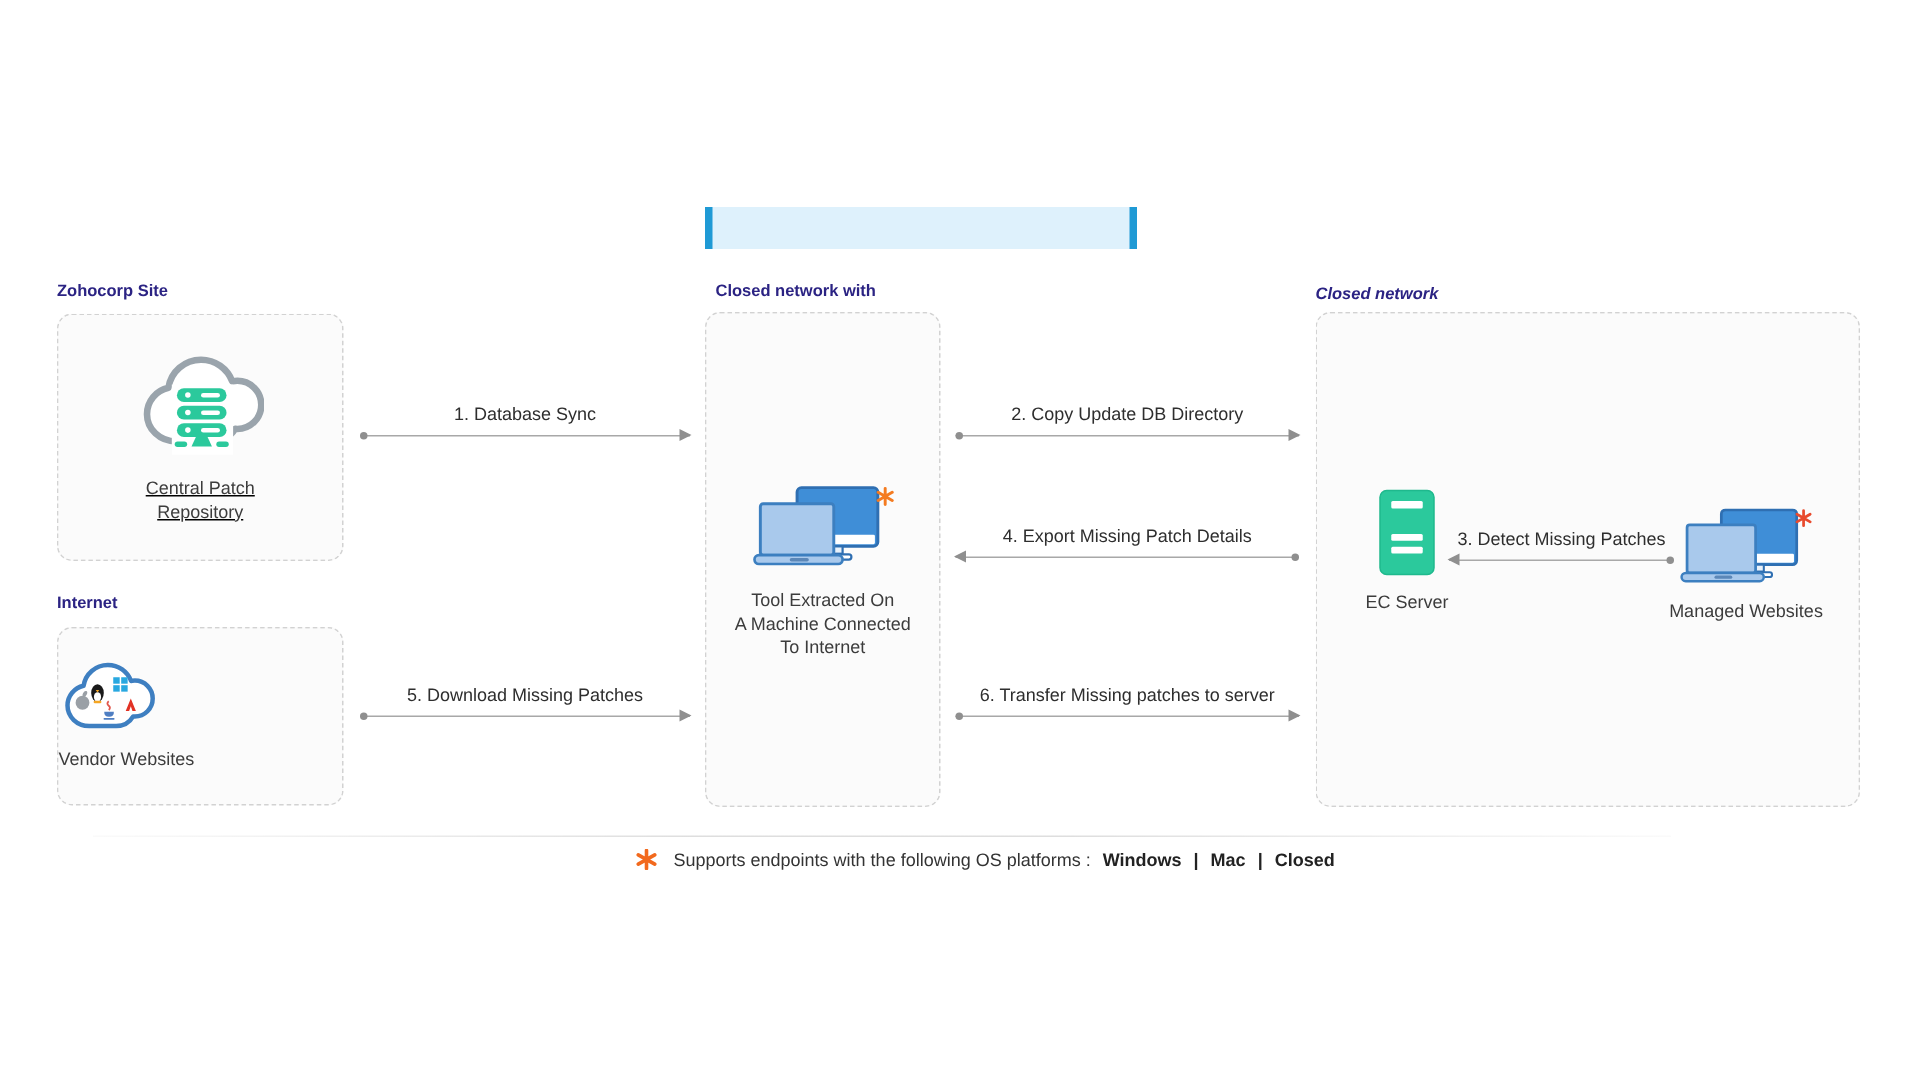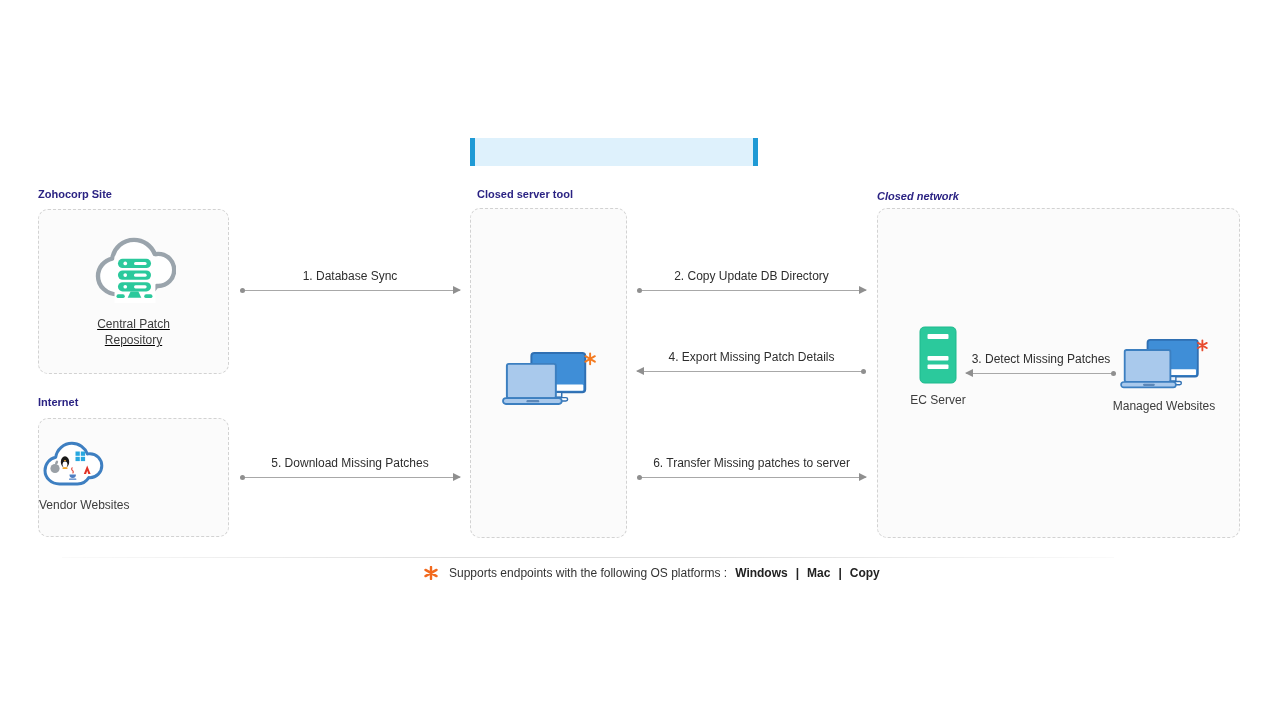--- a/index.html
+++ b/index.html
@@ -175,36 +175,39 @@
           <path d="M33.5 26.5 q-1.8 1.5 0 3 q1.6 1.4 0 2.8" stroke="#e2574c" stroke-width="1.2" fill="none"></path>
           <path d="M30.5 33.5 h6.4 q0.2 3.4 -3.2 3.4 q-3.4 0 -3.2 -3.4 Z" fill="#4e7ec2"></path>
           <rect x="30" y="37.6" width="7.4" height="1.2" rx="0.6" fill="#4e7ec2"></rect>
         </g>
         <path d="M44.8 33 L48.2 24.6 L51.6 33 H49.3 L48.2 29.8 L47.1 33 Z" fill="#e23225"></path>
       </svg>
     </span>
     <div class="node-label">Vendor Websites</div>
   </div>
 
-  <div class="group-label" style="left:477px;top:188px;">Closed server tool</div>
+  <div class="group-label" style="left:477px;top:188px;">Closed network with</div>
   <div class="dashed-box box-tool">
     <span class="icon-wrap">
       <svg width="94" height="57" viewBox="0 0 96 58">
         <rect x="30" y="1" width="55" height="40" rx="3" fill="#3f8ed7" stroke="#2f6fb2" stroke-width="2"></rect>
         <rect x="32" y="33" width="51" height="6.5" rx="1" fill="#ffffff"></rect>
         <rect x="54" y="41" width="7" height="5" fill="#e8f1fa" stroke="#2f6fb2" stroke-width="1.5"></rect>
         <rect x="48" y="46.5" width="19" height="3.5" rx="1.75" fill="#ffffff" stroke="#2f6fb2" stroke-width="1.5"></rect>
         <rect x="5" y="12" width="50" height="35" rx="2" fill="#a9c9ec" stroke="#3c7fc0" stroke-width="2"></rect>
         <rect x="1" y="47" width="60" height="6" rx="3" fill="#a9c9ec" stroke="#3c7fc0" stroke-width="1.8"></rect>
         <rect x="25" y="48.9" width="13" height="2.4" rx="1.2" fill="#5b87b8"></rect>
         <g stroke="#f47b20" stroke-width="2" stroke-linecap="round">
           <path d="M90 1.5 V12.5 M85.2 4.2 L94.8 9.8 M85.2 9.8 L94.8 4.2"></path>
         </g>
       </svg>
     </span>
+    <div class="node-label">Tool Extracted On
+A Machine Connected
+To Internet</div>
   </div>
 
   <div class="group-label" style="left:877px;top:190px;font-style:italic;">Closed network</div>
   <div class="dashed-box box-network">
 
     <div class="server-wrap">
       <span class="icon-wrap">
         <svg width="38" height="58" viewBox="0 0 38 58">
           <rect x="1" y="1" width="36" height="56" rx="4.5" fill="#2bc99c" stroke="#1fb98d" stroke-width="1"></rect>
           <g fill="#ffffff">
@@ -287,16 +290,16 @@
         <g stroke="#f2691d" stroke-width="2.4" stroke-linecap="round">
           <path d="M7 1 V13 M1.5 3.9 L12.5 10.1 M1.5 10.1 L12.5 3.9"></path>
         </g>
       </svg>
     </span>
     <span class="note-text">Supports endpoints with the following OS platforms :</span>
     <b>Windows</b>
     <b class="pipe">|</b>
     <b>Mac</b>
     <b class="pipe">|</b>
-    <b>Copy</b>
+    <b>Closed</b>
   </div>
 
 </div>
 
 </body></html>

